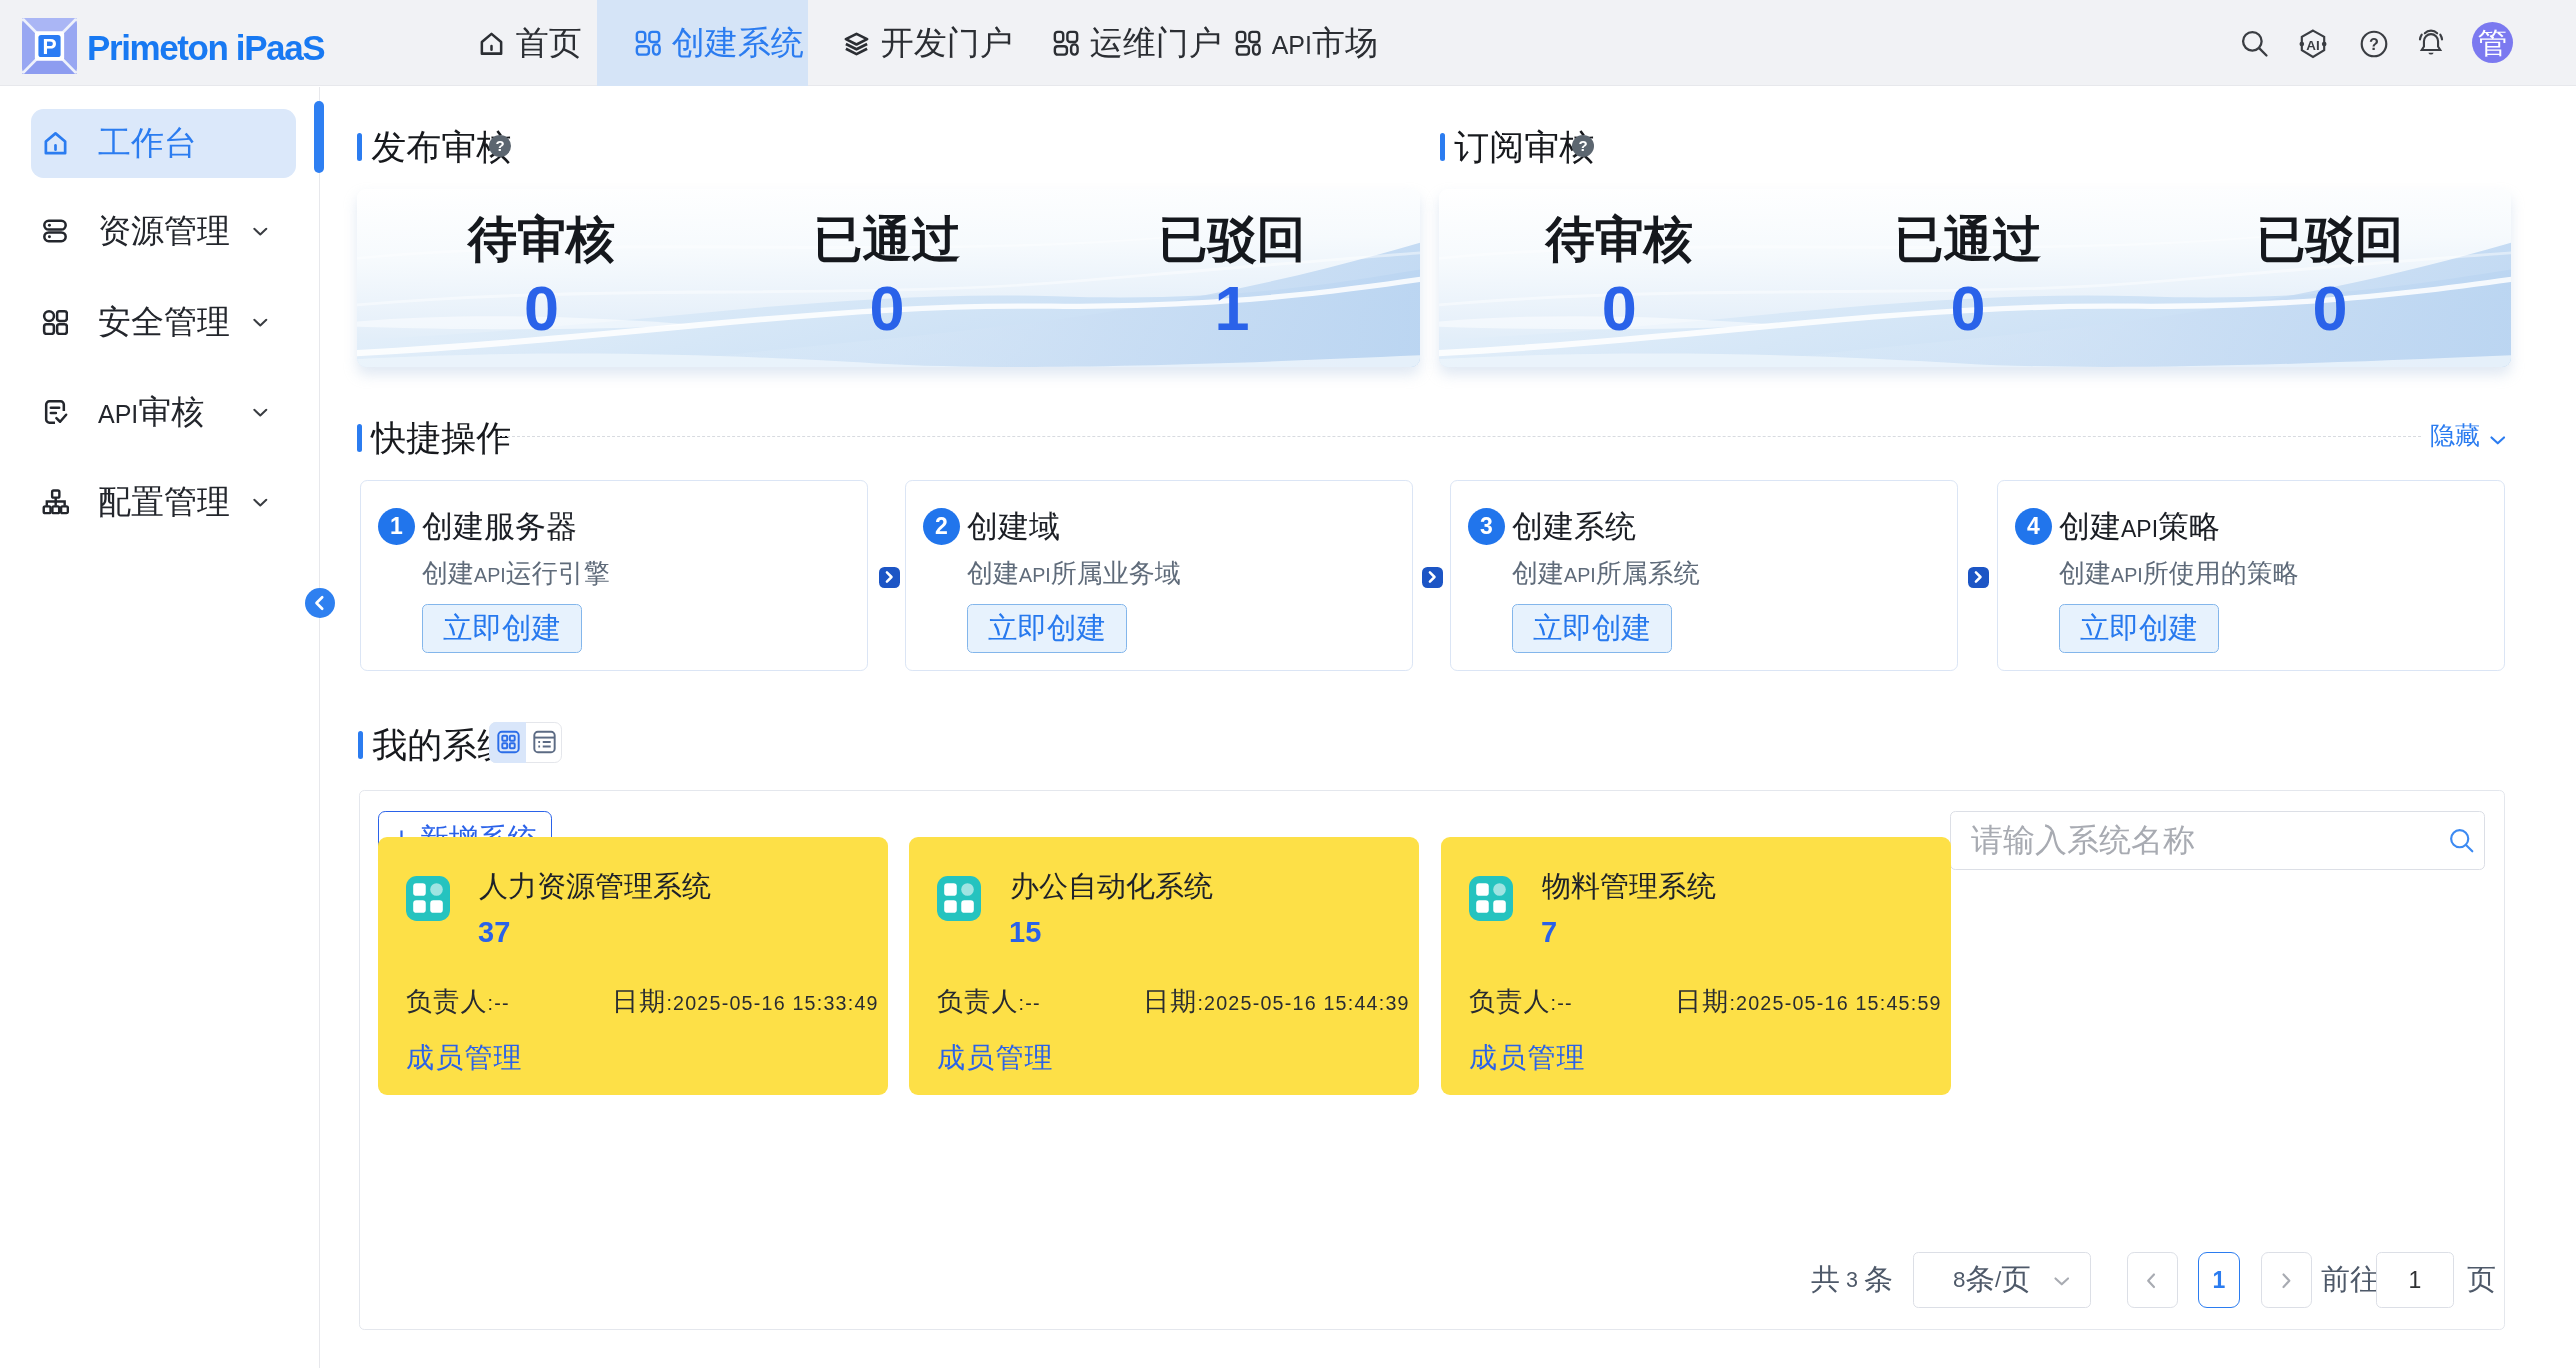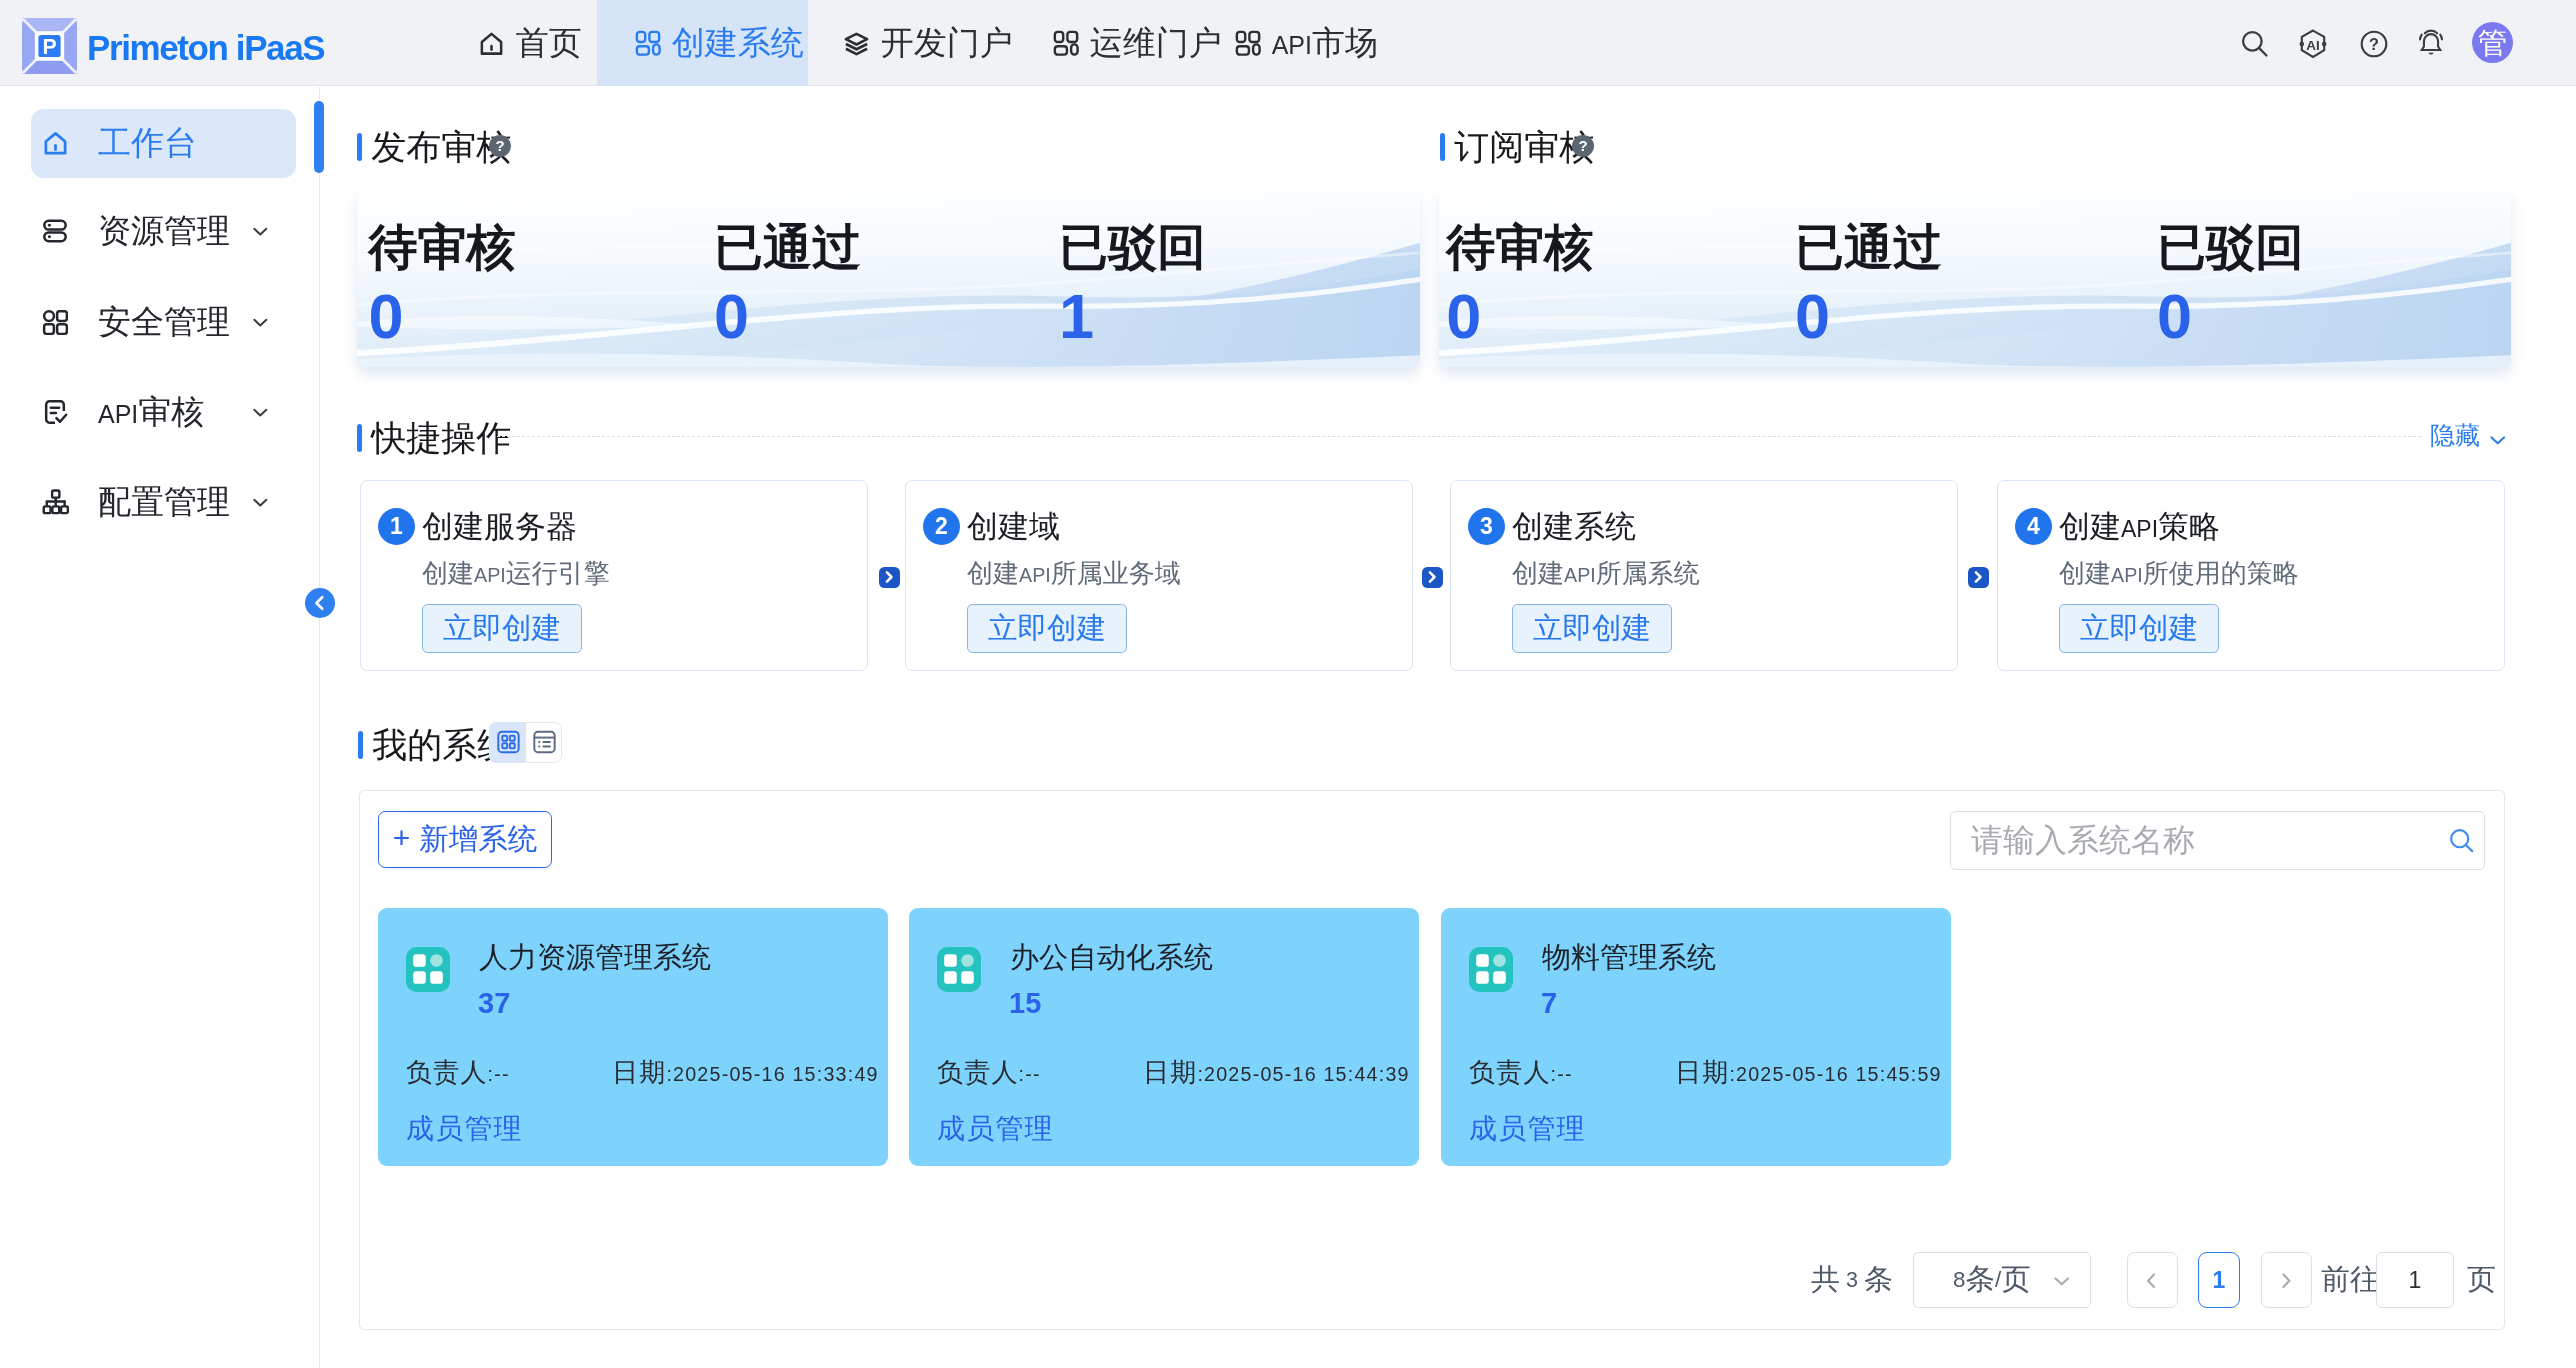--- a/index.html
+++ b/index.html
@@ -23,35 +23,35 @@
 .mitem svg.chev{position:absolute;left:250px;top:50%;transform:translateY(-50%)}
 #selitem{position:absolute;left:31px;top:21.5px;width:265px;height:69px;background:#dbe8fa;border-radius:12.5px}
 
 .sechead{position:absolute;height:29px}
 .secbar{position:absolute;left:0;top:0.9px;width:5.4px;height:28px;border-radius:2.7px;background:#2b7cf0}
 .sectitle{position:absolute;left:14.3px;top:50%;transform:translateY(-50%);font-size:35px;color:#17191d;font-weight:500;white-space:nowrap}
 
 .wavepanel{position:absolute;top:189px;height:178px;border-radius:9px;overflow:hidden;
   box-shadow:0 7.2px 12.5px rgba(175,198,224,.38)}
 .wavepanel svg.bg{position:absolute;left:0;top:0;width:100%;height:100%}
-.wcol{position:absolute;top:8px;width:346px;height:100%;}
+.wcol{position:absolute;top:0;width:346px;height:100%;text-align:center}
 .wlabel{position:absolute;top:18px;width:100%;font-size:49px;font-weight:600;color:#15181d}
 .wnum{position:absolute;top:83px;width:100%;font-size:63px;font-weight:700;color:#2a62e9}
 
 .qcard{position:absolute;top:480px;width:508px;height:191px;background:#fff;border:0.9px solid #dbe5f5;border-radius:7.2px}
 .qnum{position:absolute;left:17px;top:27px;width:37px;height:37px;border-radius:50%;background:#2175ec;
   color:#fff;font-size:23px;font-weight:700;text-align:center;line-height:37px}
 .qtitle{position:absolute;left:61px;top:25px;font-size:31px;color:#1b1e24;white-space:nowrap}
 .qdesc{position:absolute;left:61px;top:75px;font-size:26px;color:#5f6b7a;white-space:nowrap}
 .qbtn{position:absolute;left:61px;top:123px;width:160px;height:49px;background:#e7f2fd;border:1.8px solid #83b6eb;
   border-radius:5.4px;color:#2779ee;font-size:29.5px;text-align:center;line-height:45px}
 .qarrow{position:absolute;top:567px;width:20.6px;height:20.6px;border-radius:5.4px;background:#1c55c5}
 .qarrow svg{position:absolute;left:50%;top:50%;transform:translate(-50%,-50%)}
 
-.syscard{position:absolute;top:908px;width:510px;height:258px;background:#7dd3fc;border-radius:9px}
+.syscard{position:absolute;top:837px;width:510px;height:258px;background:#fde047;border-radius:9px}
 .sysicon{position:absolute;left:28px;top:39px}
 .systitle{position:absolute;left:101px;top:29.5px;font-size:29px;font-weight:500;color:#1d2129;white-space:nowrap}
 .sysnum{position:absolute;left:100px;top:79px;font-size:29px;font-weight:600;color:#2a62e9}
 .sysrow{position:absolute;left:28px;top:147px;width:474px;font-size:19.7px;color:#282b31;white-space:nowrap;letter-spacing:1.2px}
 .cj29{font-size:26px}
 .sysdate{position:absolute;left:206px;top:0}
 </style>
 </head>
 <body>
 

